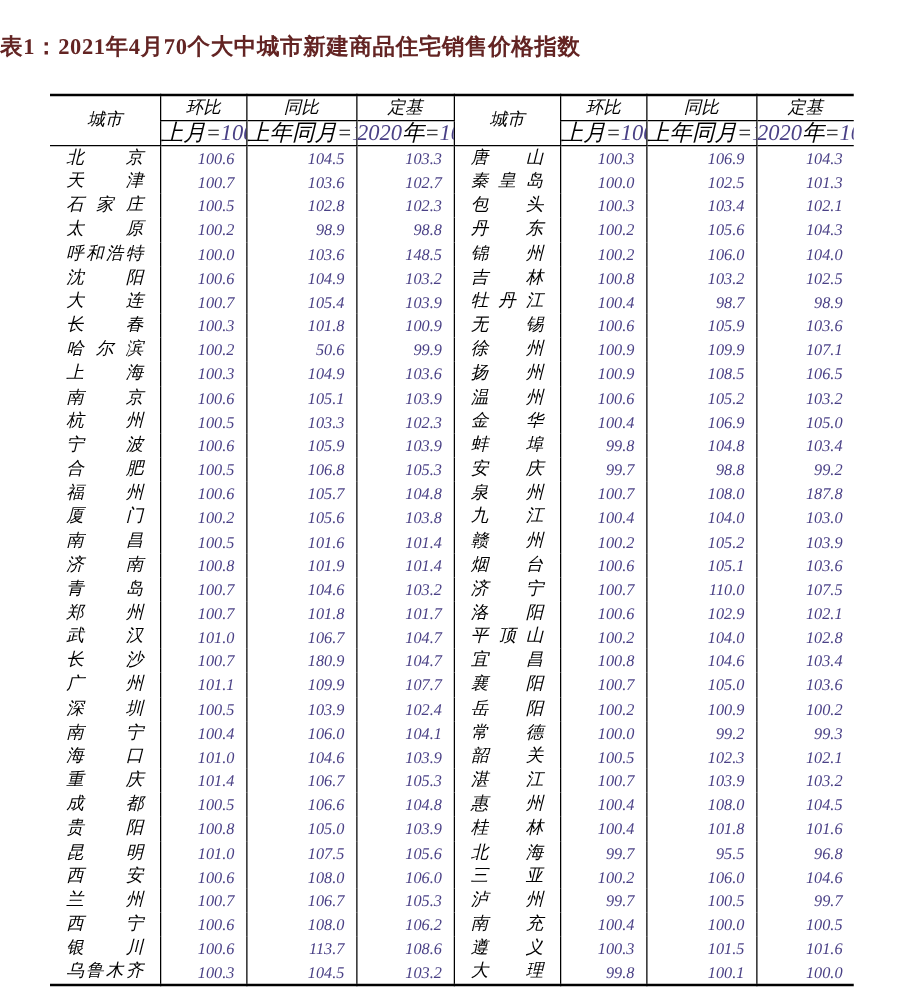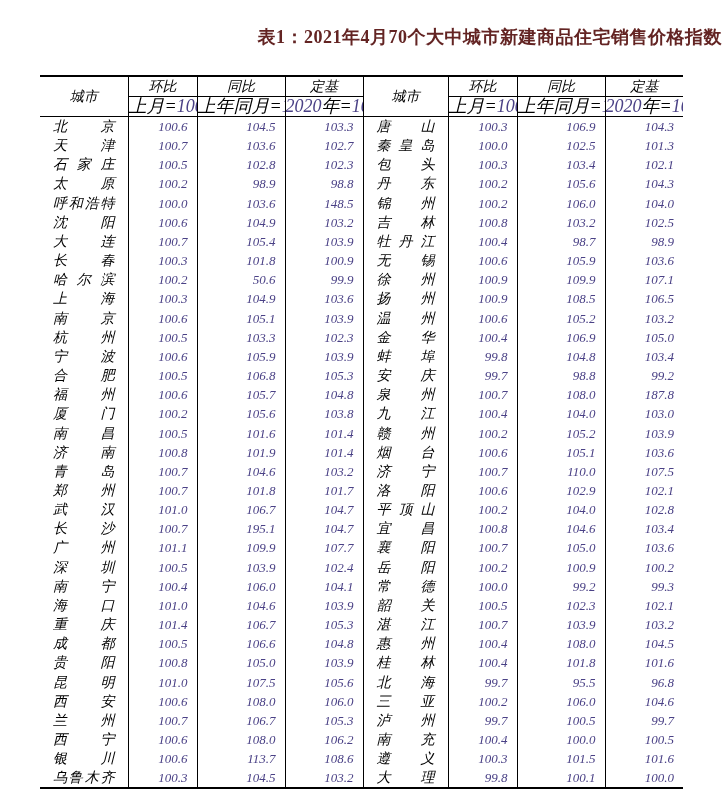--- a/index.html
+++ b/index.html
@@ -13,21 +13,21 @@
   html, body {
     margin: 0; padding: 0;
     width: 722px; height: 798px;
     background: var(--color-background);
     font-family: "Liberation Serif", serif;
     color: var(--color-text);
   }
   .page { position: relative; width: 722px; height: 798px; overflow: hidden; }
   .title {
     margin-top: 25px;
-    text-align: right;
+    text-align: left;
     font-size: 18px;
     font-weight: bold;
     color: var(--color-title);
     letter-spacing: 0.5px;
   }
   table.price-table {
     border-collapse: collapse;
     table-layout: fixed;
     width: 643px;
     margin: 26px 0 0 40px;
@@ -318,21 +318,21 @@
           <td class="num">106.7</td>
           <td class="num">104.7</td>
           <td class="city">平顶山</td>
           <td class="num">100.2</td>
           <td class="num">104.0</td>
           <td class="num">102.8</td>
         </tr>
         <tr>
           <td class="city bl-none">长沙</td>
           <td class="num">100.7</td>
-          <td class="num">195.1</td>
+          <td class="num">180.9</td>
           <td class="num">104.7</td>
           <td class="city">宜昌</td>
           <td class="num">100.8</td>
           <td class="num">104.6</td>
           <td class="num">103.4</td>
         </tr>
         <tr>
           <td class="city bl-none">广州</td>
           <td class="num">101.1</td>
           <td class="num">109.9</td>

